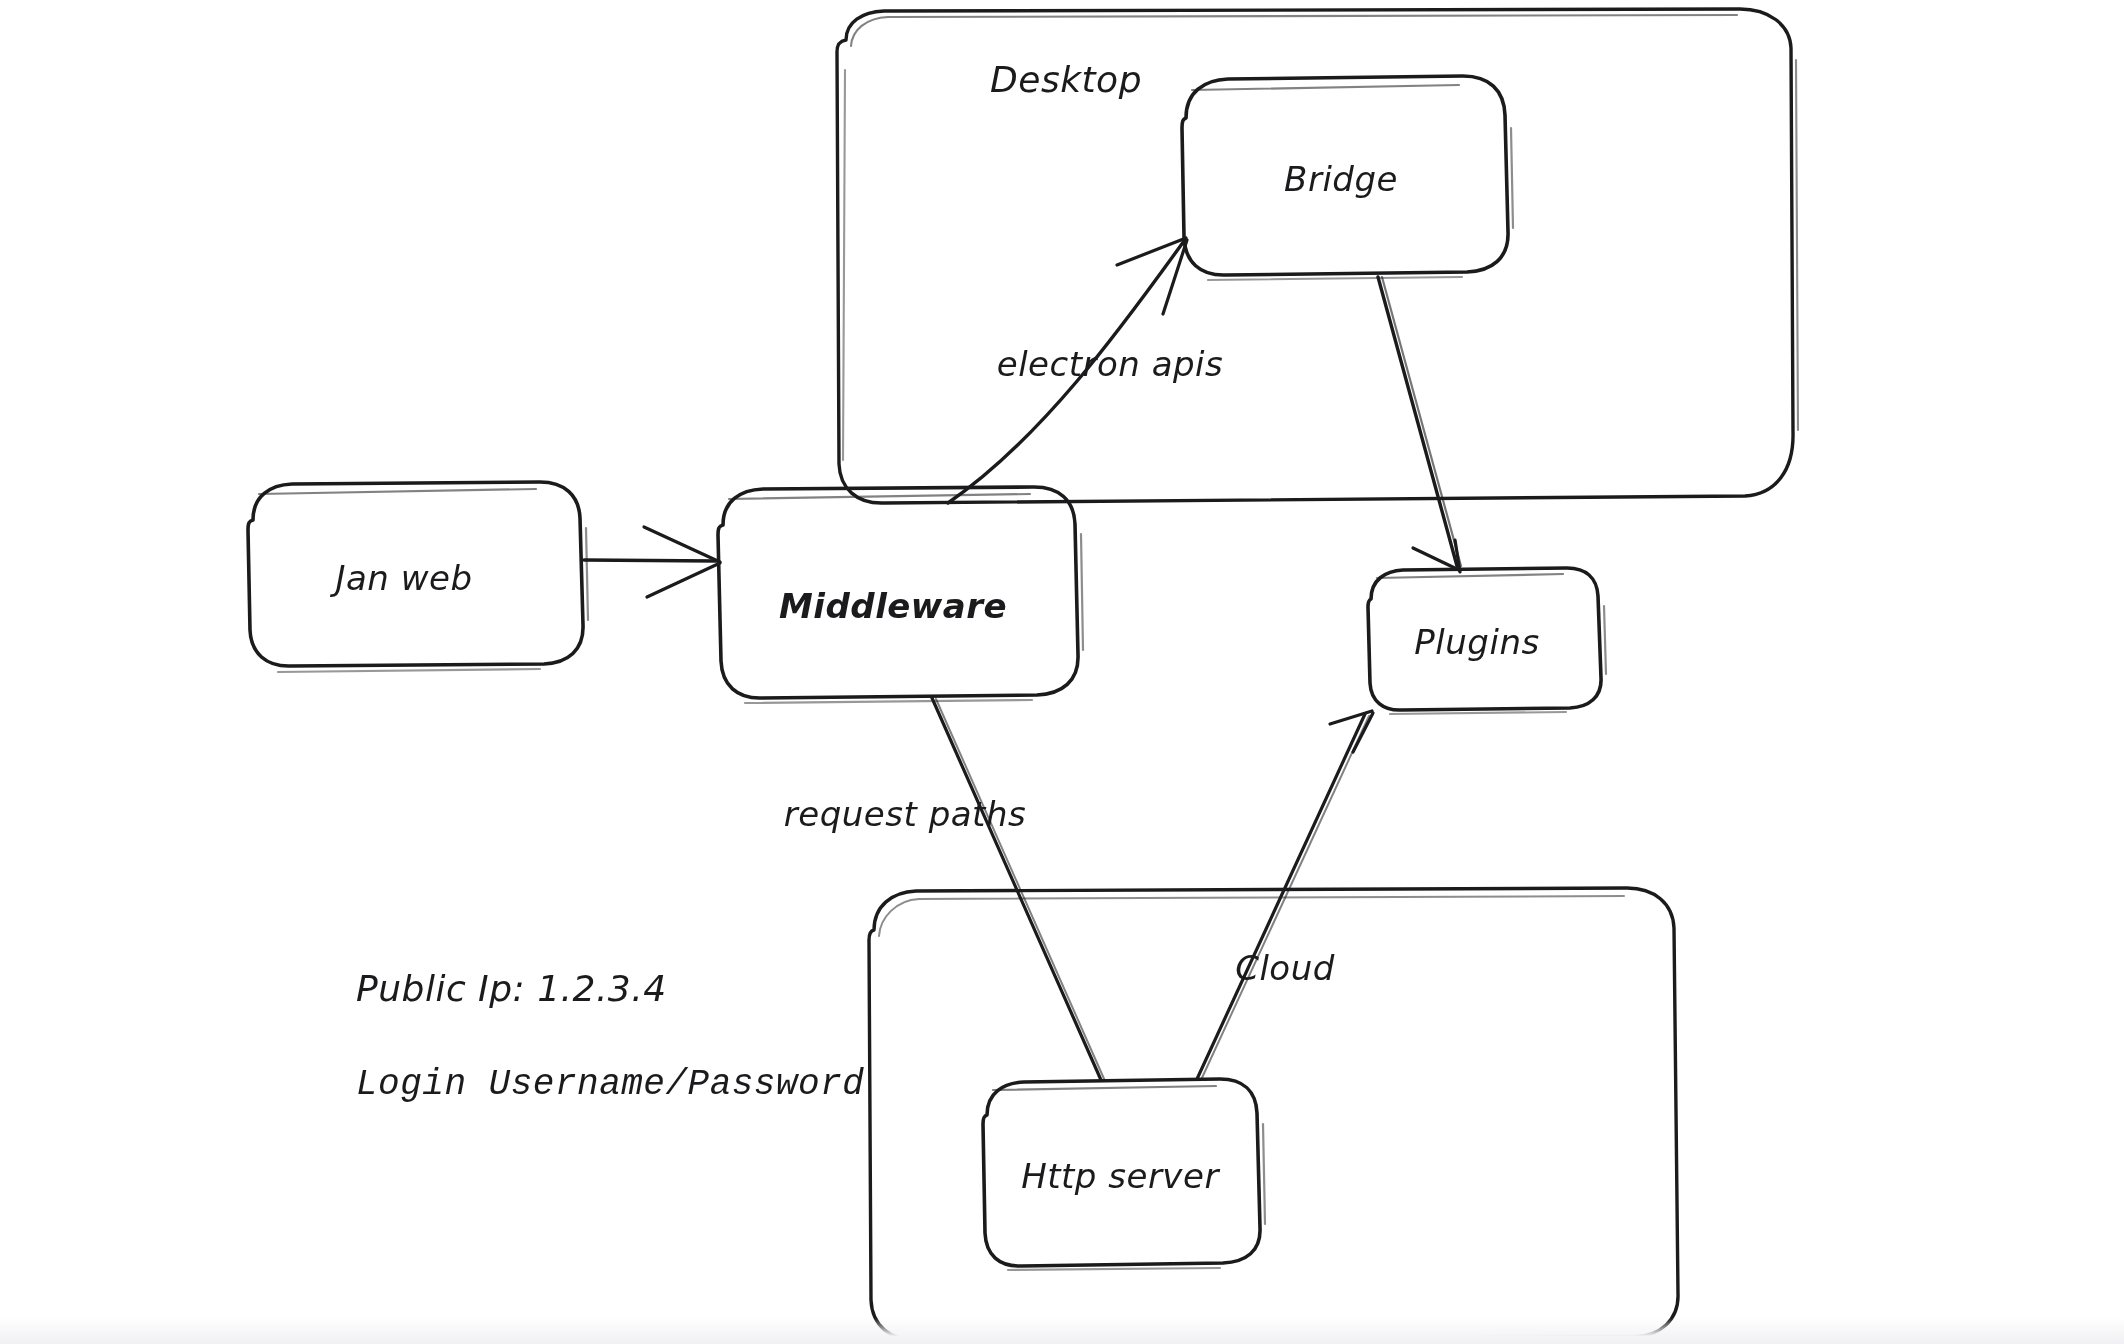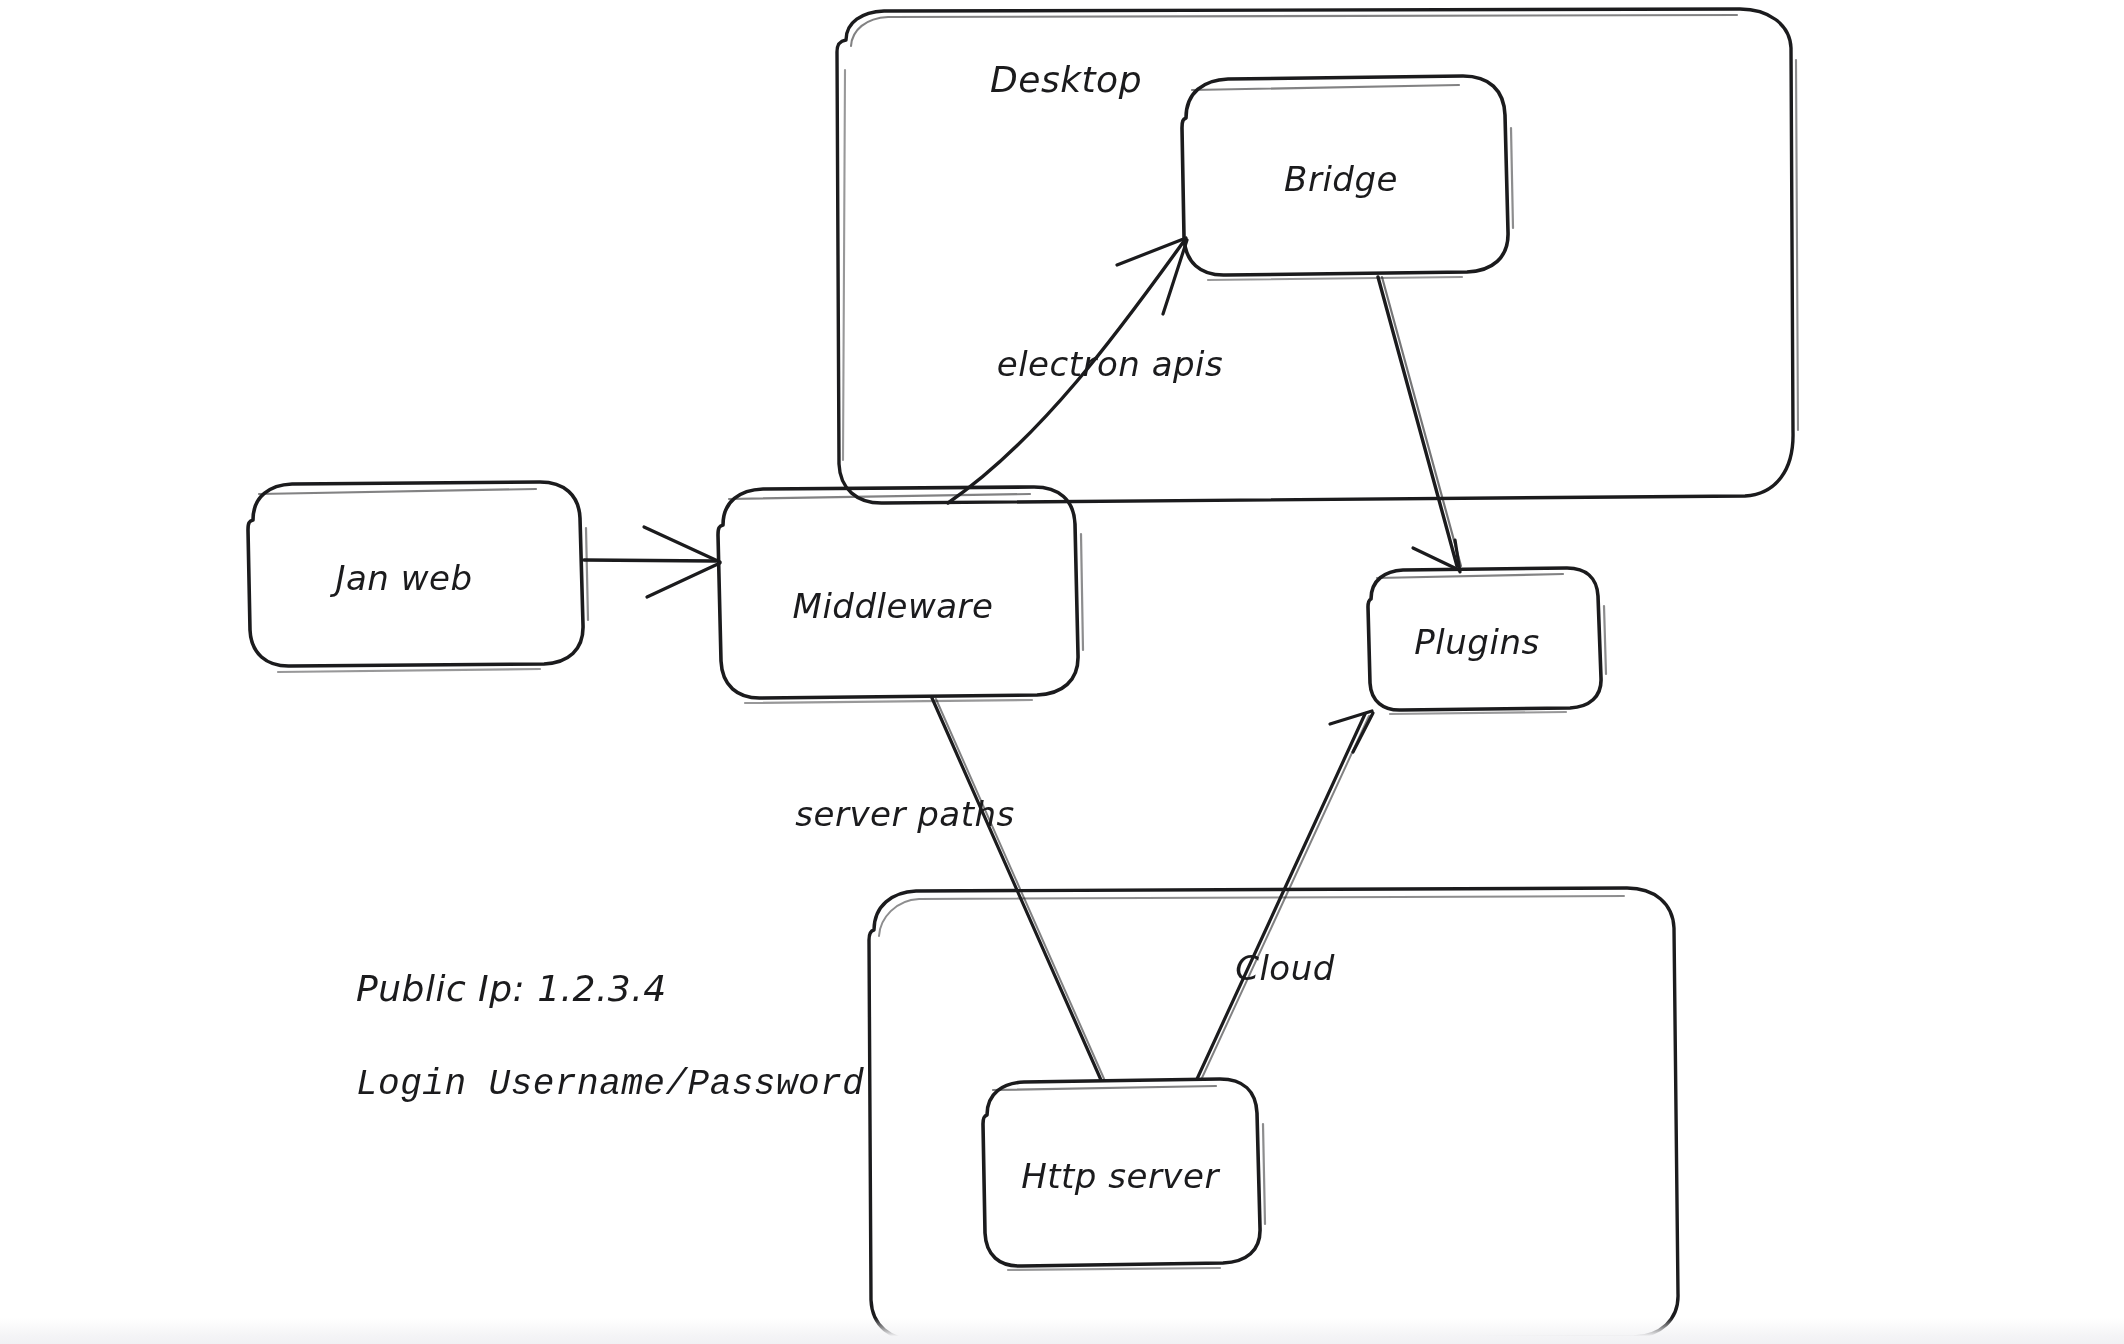--- a/index.html
+++ b/index.html
@@ -197,31 +197,31 @@
         <path d="M 1353 752 L 1373 713" stroke-width="3.2"></path>
       </g>
 
     </g>
   </svg>
 
   <div class="group-label" style="left:1066px; top:79px;">Desktop</div>
 
   <div class="node-label" style="left:404px; top:572px;">Jan web</div>
 
-  <div class="node-label" style="left:893px; top:600px;">Middleware</div>
+  <div class="node-label" style="left:893px; top:600px;font-weight:bold;">Middleware</div>
 
   <div class="node-label" style="left:1341px; top:173px;">Bridge</div>
 
   <div class="node-label" style="left:1477px; top:636px;">Plugins</div>
 
   <div class="node-label" style="left:1120px; top:1170px;">Http server</div>
 
   <div class="edge-label" style="left:1070px; top:364px;margin-left:40px;">electron apis</div>
 
-  <div class="edge-label" style="left:905px; top:814px;">server paths</div>
+  <div class="edge-label" style="left:905px; top:814px;">request paths</div>
 
   <div class="edge-label" style="left:1285px; top:968px;">Cloud</div>
 
   <div class="annot-line" style="left:356px; top:968px;">Public Ip: 1.2.3.4</div>
 
   <div class="annot-line" style="left:356px; top:1064px;font-family:Liberation Mono, monospace;">Login Username/Password</div>
 
   <div id="bottom-band"></div>
 
 </div>

